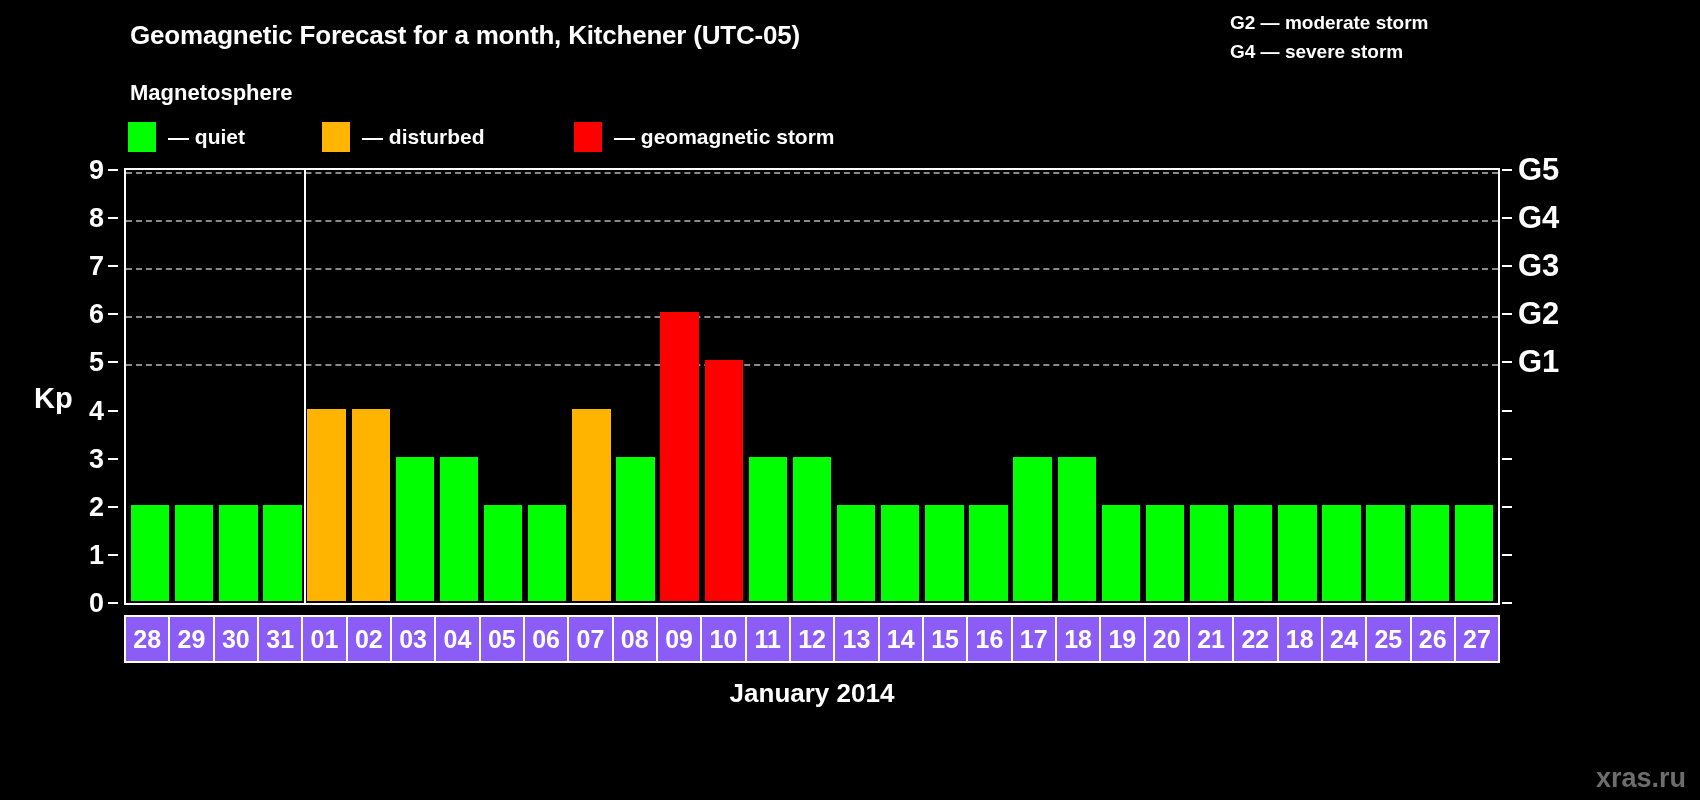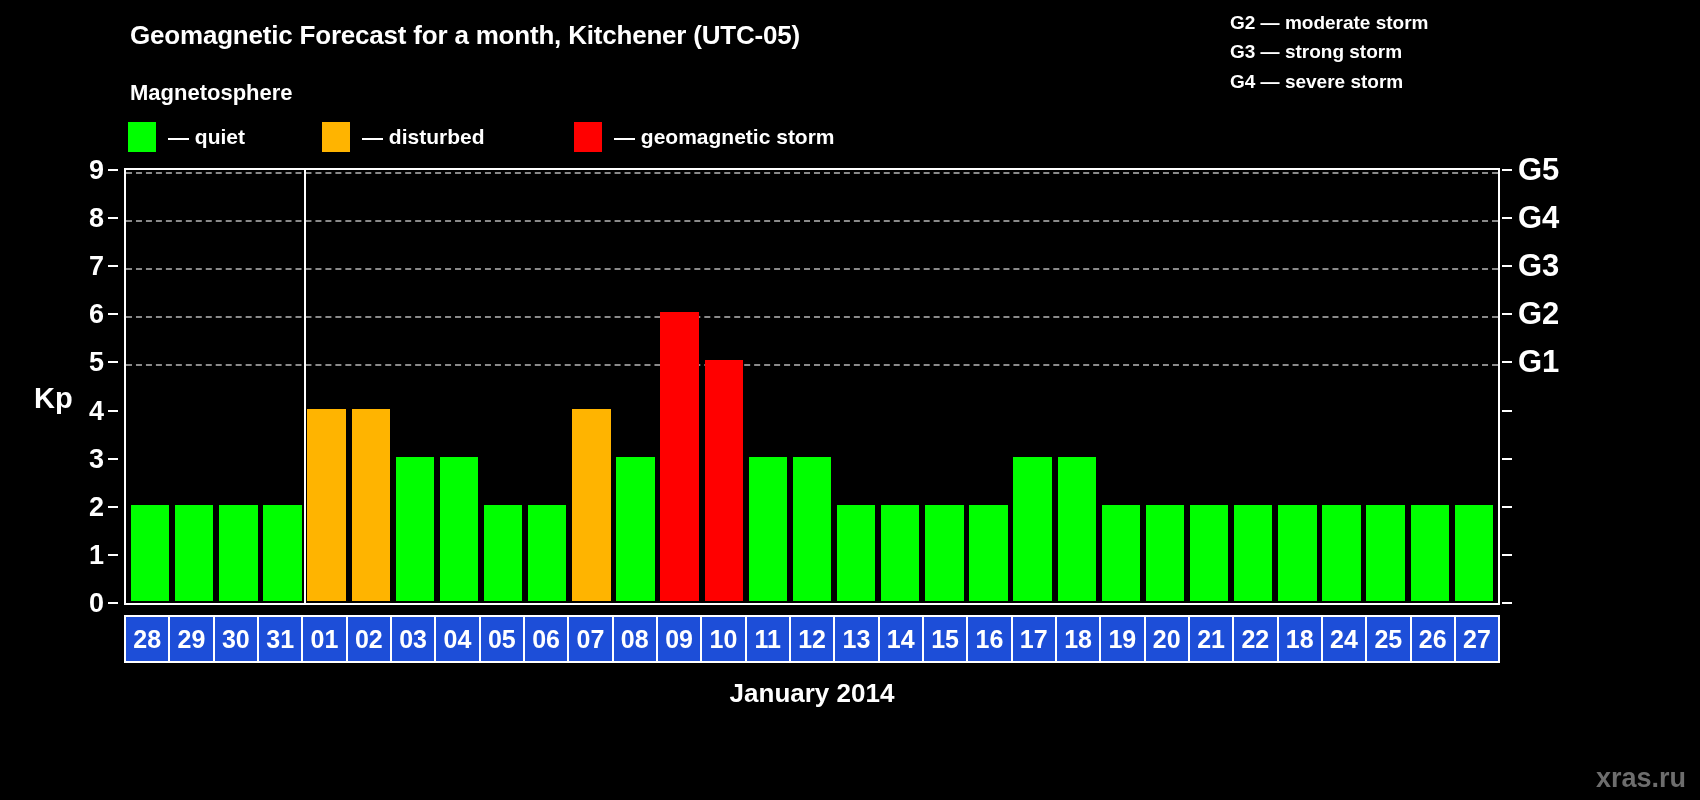--- a/index.html
+++ b/index.html
@@ -125,21 +125,21 @@
     transform:translateY(-50%);
   }
 
   
   #day-axis {
     position:absolute;
     left:124px; top:615px;
     width:1376px; height:48px;
     display:flex;
     border:2px solid #fff;
-    background:#1d4ed8;
+    background:#8b5cf6;
   }
   .day-cell {
     flex:1 1 0;
     display:flex; align-items:center; justify-content:center;
     font-size:25px; font-weight:bold;
     border-right:2px solid #fff;
     color:#fff;
   }
   .day-cell:last-child { border-right:none; }
 
@@ -159,21 +159,20 @@
     color:#6d6d6d;
   }
 </style>
 </head>
 <body>
 
 <div id="chart-title">Geomagnetic Forecast for a month, Kitchener (UTC-05)</div>
 
 <div id="g-scale-legend">
   <div class="g-row">G2 — moderate storm</div>
-  <div class="g-row">G3 — strong storm</div>
   <div class="g-row">G4 — severe storm</div>
 </div>
 
 <div id="magnetosphere-label">Magnetosphere</div>
 <div id="magnetosphere-legend">
   <div class="legend-item">
     <span class="swatch" style="background: rgb(0, 255, 0);"></span>
     <span class="legend-text">— quiet</span>
   </div>
   <div class="legend-item">

